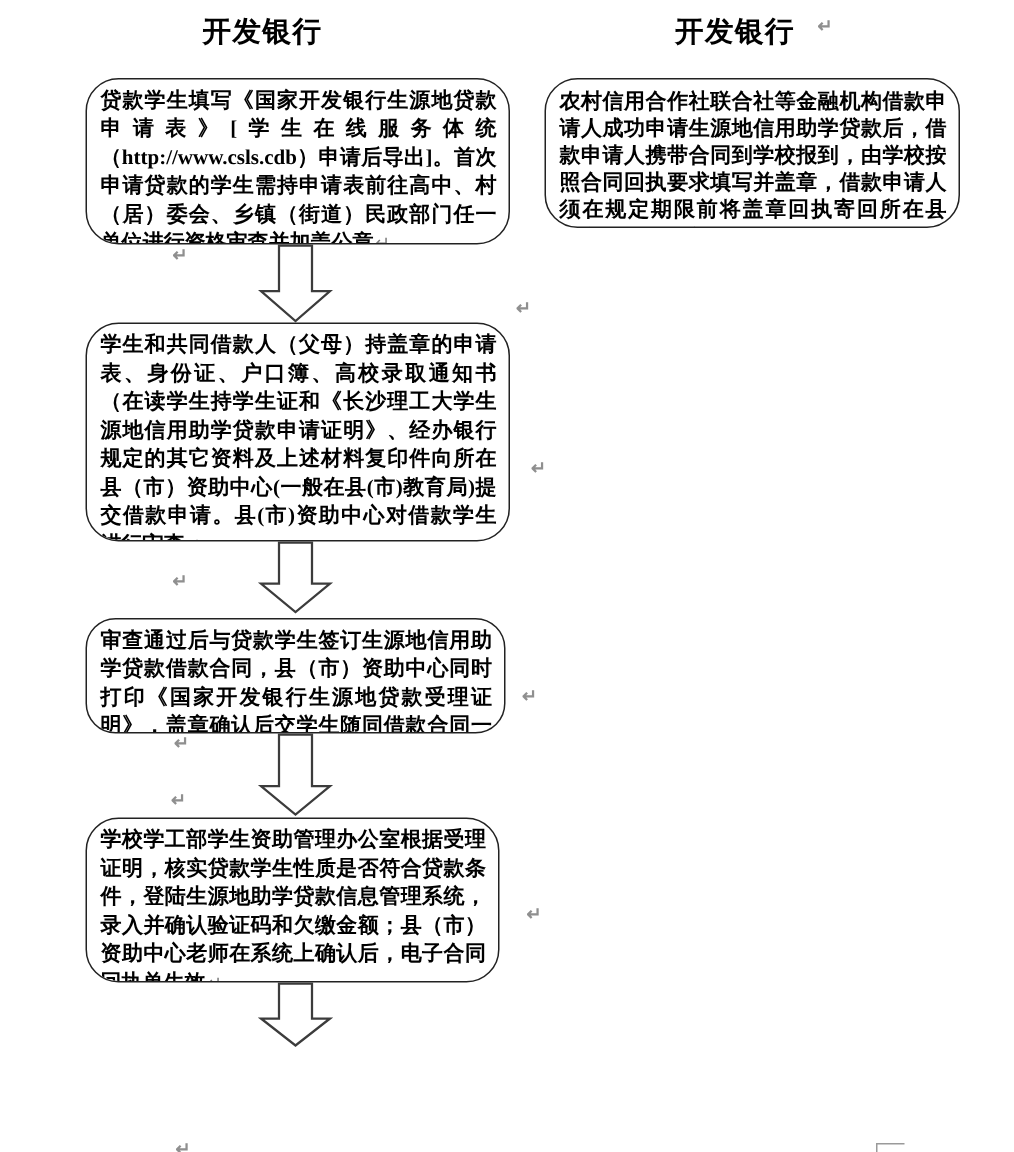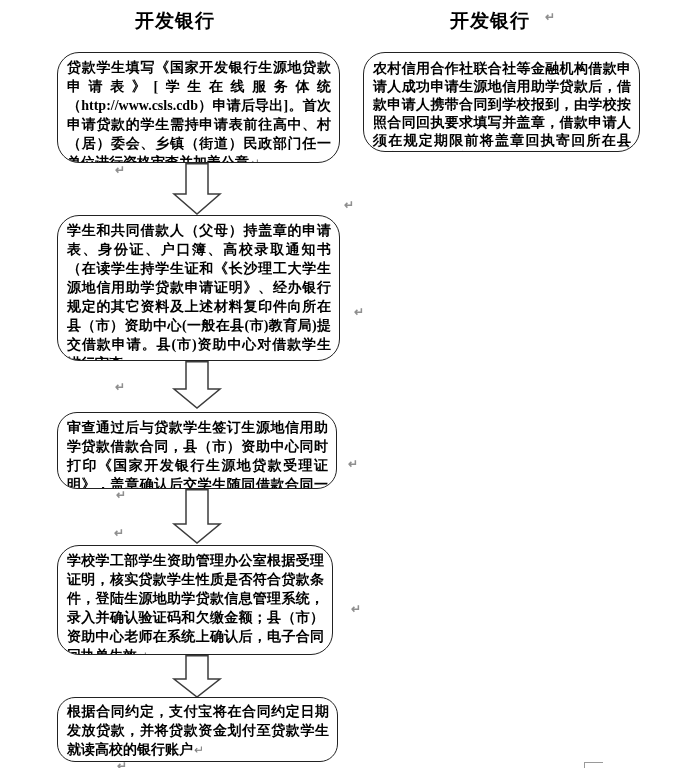--- a/index.html
+++ b/index.html
@@ -109,23 +109,20 @@
   </svg>
 
   <div class="flow-box" id="box-l4">
     <span>学校学工部学生资助管理办公室根据受理证明，核实贷款学生性质是否符合贷款条件，登陆生源地助学贷款信息管理系统，录入并确认验证码和欠缴金额；县（市）资助中心老师在系统上确认后，电子合同回执单生效</span><span class="inbox-pmark">↵</span>
   </div>
 
   <svg class="flow-arrow" id="arrow-4" viewBox="0 0 48 43">
     <polygon points="13,0.8 35,0.8 35,24 47,24 24,42 1,24 13,24" fill="#ffffff" stroke="#3c3c3c" stroke-width="1.5"></polygon>
   </svg>
 
-  <div class="flow-box" id="box-l5">
-    <span>根据合同约定，支付宝将在合同约定日期发放贷款，并将贷款资金划付至贷款学生就读高校的银行账户</span><span class="inbox-pmark">↵</span>
-  </div>
 
   <div>
       <span class="pmark" style="left: 545px; top: 11px;">↵</span>
       <span class="pmark" style="left: 115px; top: 164px;">↵</span>
       <span class="pmark" style="left: 344px; top: 199px;">↵</span>
       <span class="pmark" style="left: 354px; top: 306px;">↵</span>
       <span class="pmark" style="left: 115px; top: 381px;">↵</span>
       <span class="pmark" style="left: 348px; top: 458px;">↵</span>
       <span class="pmark" style="left: 116px; top: 489px;">↵</span>
       <span class="pmark" style="left: 114px; top: 527px;">↵</span>

